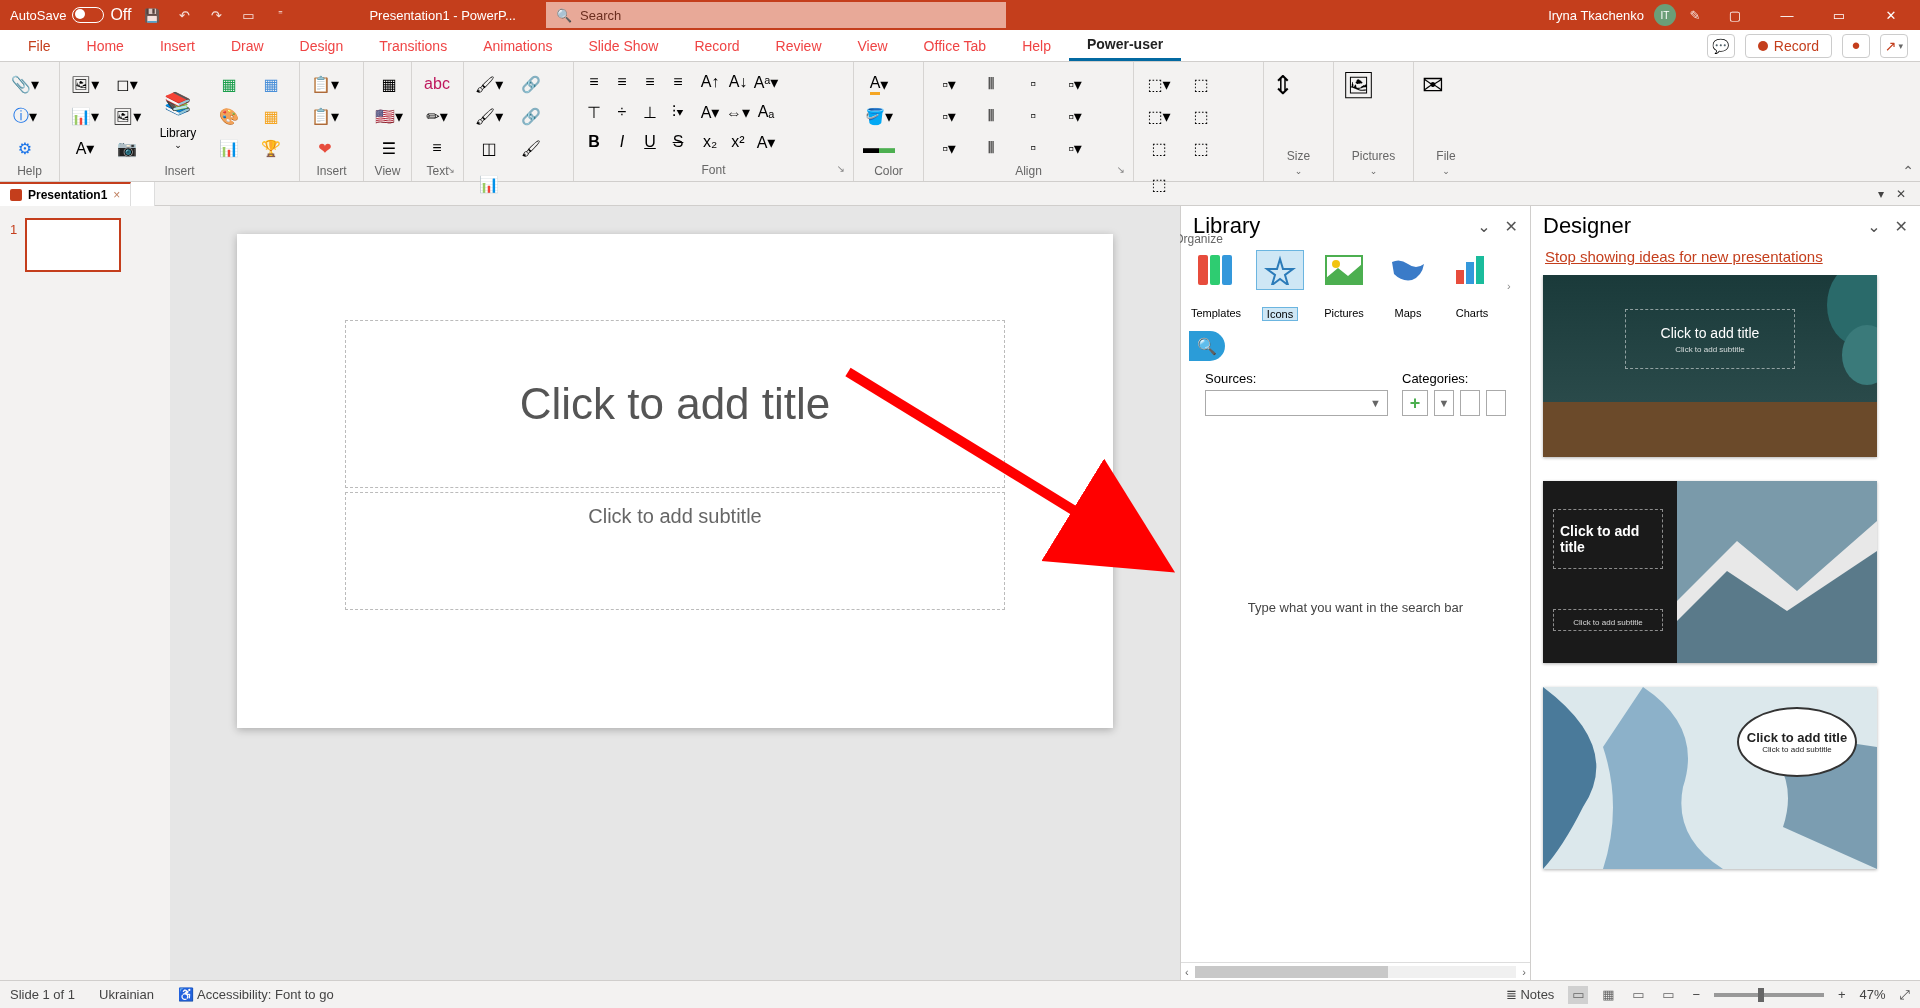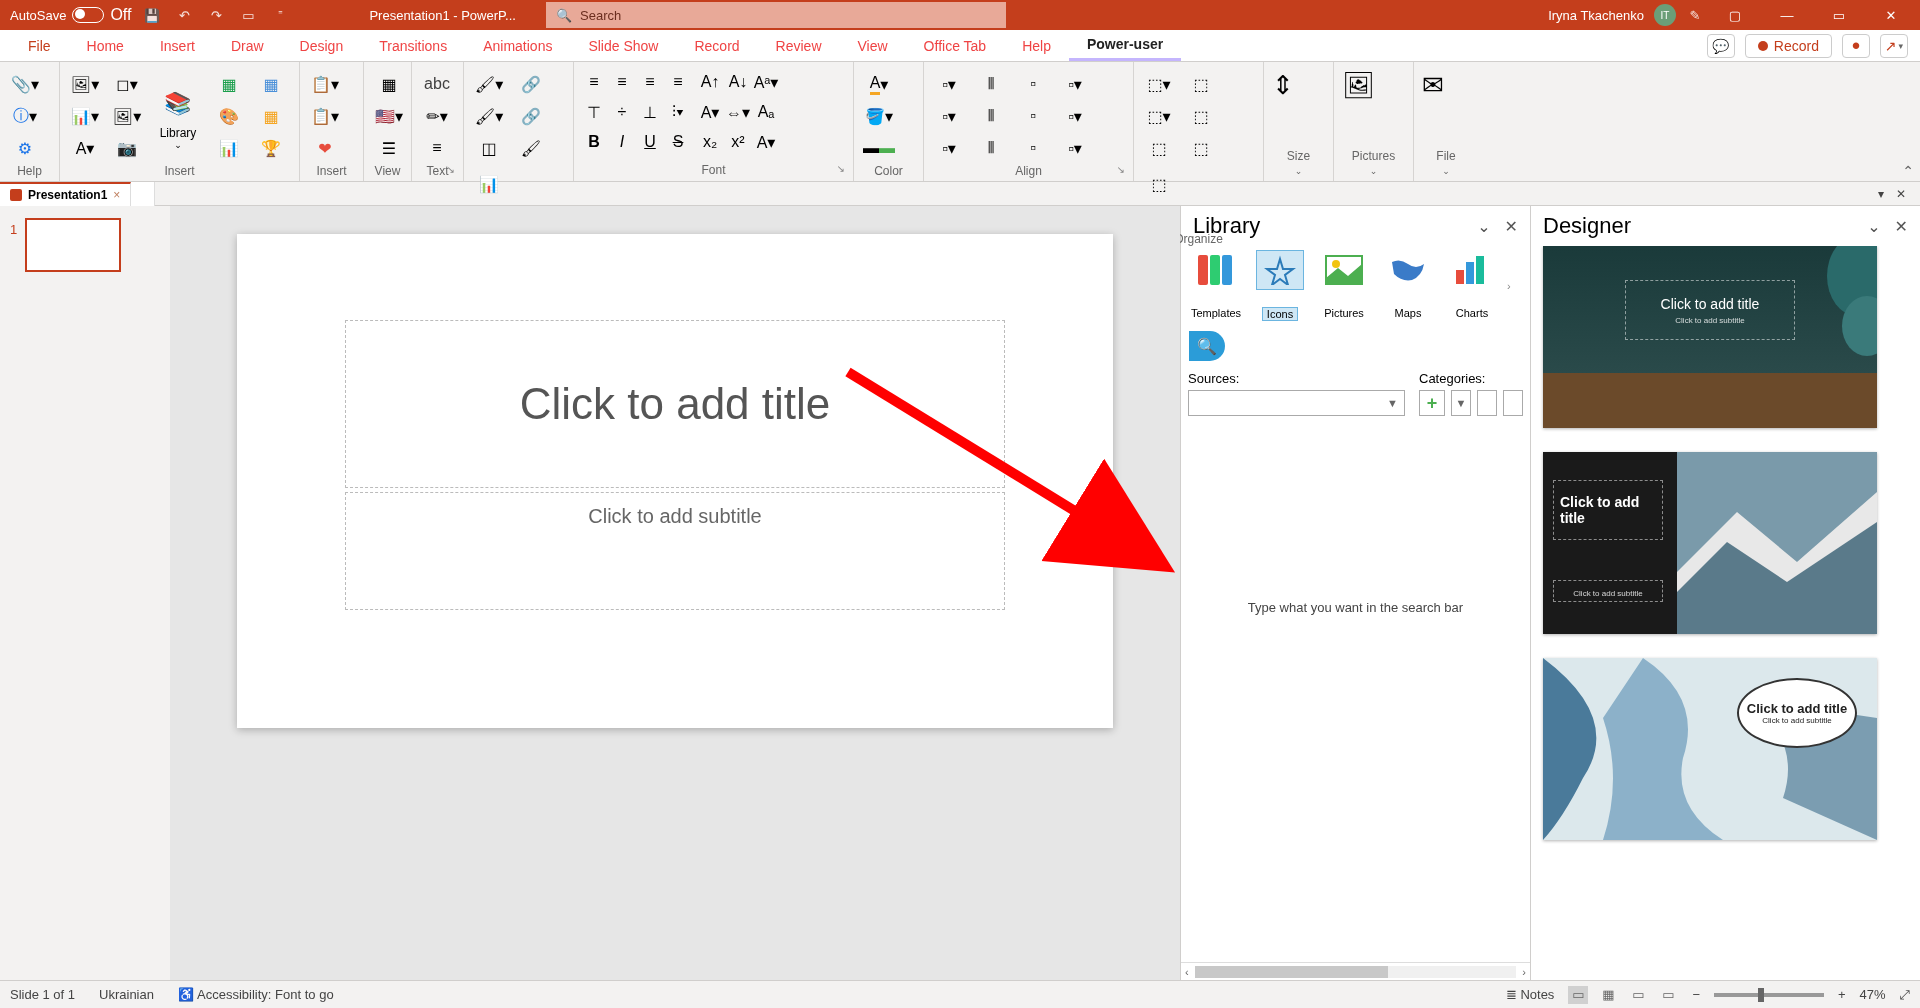--- a/index.html
+++ b/index.html
@@ -15,21 +15,21 @@
 .titlebar .doc-title { margin-left: 80px; }
 .titlebar .searchbar { margin-left: 30px; height: 26px; width: 460px; background: #e8a998; display: flex; align-items: center; padding: 0 10px; gap: 8px; color: #6b2e1f; }
 .titlebar .right { margin-left: auto; display: flex; align-items: center; gap: 10px; padding-right: 8px; }
 .titlebar .avatar { width: 22px; height: 22px; background: #6b9e78; border-radius: 50%; font-size: 10px; display: flex; align-items: center; justify-content: center; }
 .titlebar .winbtn { width: 42px; height: 30px; display: flex; align-items: center; justify-content: center; }
 
 
 .ribbon-tabs { height: 32px; background: #fff; border-bottom: 1px solid #d0cecc; display: flex; align-items: center; padding-left: 10px; gap: 0; font-size: 14px; }
 .ribbon-tabs .tab { padding: 6px 18px; color: #ef4444; }
 .ribbon-tabs .tab.file { color: #c43e1c; font-weight: 400; }
-.ribbon-tabs .tab.active { border-bottom: 3px solid #c4b5fd; color: #222; font-weight: 600; }
+.ribbon-tabs .tab.active { border-bottom: 3px solid #0369a1; color: #222; font-weight: 600; }
 .ribbon-tabs .right-actions { margin-left: auto; display: flex; align-items: center; gap: 10px; padding-right: 12px; }
 .ribbon-tabs .record-btn { border: 1px solid #ccc; border-radius: 4px; padding: 3px 12px; color: #c43e1c; display: flex; align-items: center; gap: 6px; font-size: 14px; }
 .ribbon-tabs .small-box { width: 28px; height: 24px; border: 1px solid #ccc; border-radius: 4px; display: flex; align-items: center; justify-content: center; }
 
 
 .ribbon { height: 120px; background: #f3f2f1; border-bottom: 1px solid #d0cecc; display: flex; position: relative; }
 .ribbon-group { border-right: 1px solid #d6d4d2; display: flex; flex-direction: column; padding: 4px 8px 0; }
 .ribbon-group .icons { flex: 1; display: flex; align-items: center; gap: 8px; flex-wrap: wrap; align-content: flex-start; padding-top: 4px; }
 .ribbon-group .label { text-align: center; font-size: 12px; color: #666; padding: 2px 0 4px; position: relative; }
 .ribbon-group .label .launcher { position: absolute; right: 0; top: 2px; font-size: 10px; color: #888; }
@@ -62,21 +62,21 @@
 .library-pane { width: 350px; background: #fff; border-left: 1px solid #d0cecc; display: flex; flex-direction: column; }
 .pane-header { height: 40px; display: flex; align-items: center; padding: 0 12px; font-size: 22px; }
 .pane-header .sp { margin-left: auto; display: flex; gap: 14px; color: #555; font-size: 16px; }
 .lib-cats { display: flex; gap: 6px; padding: 4px 6px; font-size: 11px; }
 .lib-cat { display: flex; flex-direction: column; align-items: center; gap: 17px; width: 58px; }
 .lib-cat-icon { width: 48px; height: 40px; display: flex; align-items: center; justify-content: center; }
 .lib-cat.active .lib-cat-label { border: 1px solid #6bb5e0; background: #cfe7f5; padding: 0 4px; }
 .lib-search-row { display: flex; padding: 6px 8px; gap: 0; }
 .lib-search { flex: 1; height: 30px; border: 2px solid #2b9cd8; border-radius: 15px 0 0 15px; padding: 0 12px; font-size: 13px; font-style: italic; color: #999; display: flex; align-items: center; }
 .lib-search-btn { width: 36px; height: 30px; background: #2b9cd8; border-radius: 0 15px 15px 0; display: flex; align-items: center; justify-content: center; color: #fff; }
-.lib-filters { display: flex; padding: 4px 7px; gap: 14px; font-size: 13px; }
+.lib-filters { display: flex; padding: 4px 24px; gap: 14px; font-size: 13px; }
 .lib-filter-col { display: flex; flex-direction: column; gap: 4px; }
 .lib-select { height: 26px; border: 1px solid #aaa; display: flex; align-items: center; justify-content: flex-end; padding-right: 6px; font-size: 11px; color: #666; }
 .lib-btns { display: flex; gap: 6px; }
 .lib-small-btn { width: 26px; height: 26px; border: 1px solid #aaa; display: flex; align-items: center; justify-content: center; font-size: 18px; color: #4caf50; font-weight: bold; }
 .lib-hint { text-align: center; font-size: 13px; color: #444; margin-top: 180px; padding: 0 14px; }
 .lib-scroll { margin-top: auto; height: 18px; border-top: 1px solid #ddd; display: flex; align-items: center; padding: 0 4px; font-size: 11px; color: #666; }
 .lib-scroll-track { flex: 1; height: 12px; background: #f0f0f0; margin: 0 6px; position: relative; }
 .lib-scroll-thumb { position: absolute; left: 0; top: 0; height: 12px; width: 60%; background: #c8c8c8; }
 
 
@@ -232,21 +232,21 @@
       <div class="ribbon-btn">🇺🇸▾</div>
       <div class="ribbon-btn">☰</div>
     </div>
       </div>
     <div class="label">View</div>
   </div>
   <div class="ribbon-group" style="width:52px;">
     <div class="icons">
         <div class="ribbon-col">
       <div class="ribbon-btn">
-            <span style="color:#404040;">abc</span>
+            <span style="color:#be185d;">abc</span>
           </div>
       <div class="ribbon-btn">✏▾</div>
       <div class="ribbon-btn">≡</div>
     </div>
       </div>
     <div class="label"><span>Text</span><span class="launcher">↘</span></div>
   </div>
   <div class="ribbon-group" style="width:110px;">
     <div class="icons">
       <div class="ribbon-col">
@@ -516,20 +516,21 @@
   </div>
 
   <div class="designer-pane">
     <div class="pane-header">
       <span>Designer</span>
       <div class="sp">
         <span>⌄</span>
         <span>✕</span>
       </div>
     </div>
+    <div class="designer-link">Stop showing ideas for new presentations</div>
     <div class="design-list">
       <div class="design-item" style="background:linear-gradient(#1a3a3a,#2a4a4a 70%, #6b4a2a 70%);">
         <svg style="position:absolute;right:0;top:0;" width="80" height="120">
             <ellipse cx="60" cy="30" rx="30" ry="40" fill="#2a6a6a"></ellipse>
             <ellipse cx="70" cy="80" rx="25" ry="30" fill="#3a7a7a"></ellipse>
           </svg>
         <div class="title-area" style="left:82px;top:34px;width:170px;height:60px;">
           <div>Click to add title</div>
             <div class="sub">Click to add subtitle</div>
         </div>

